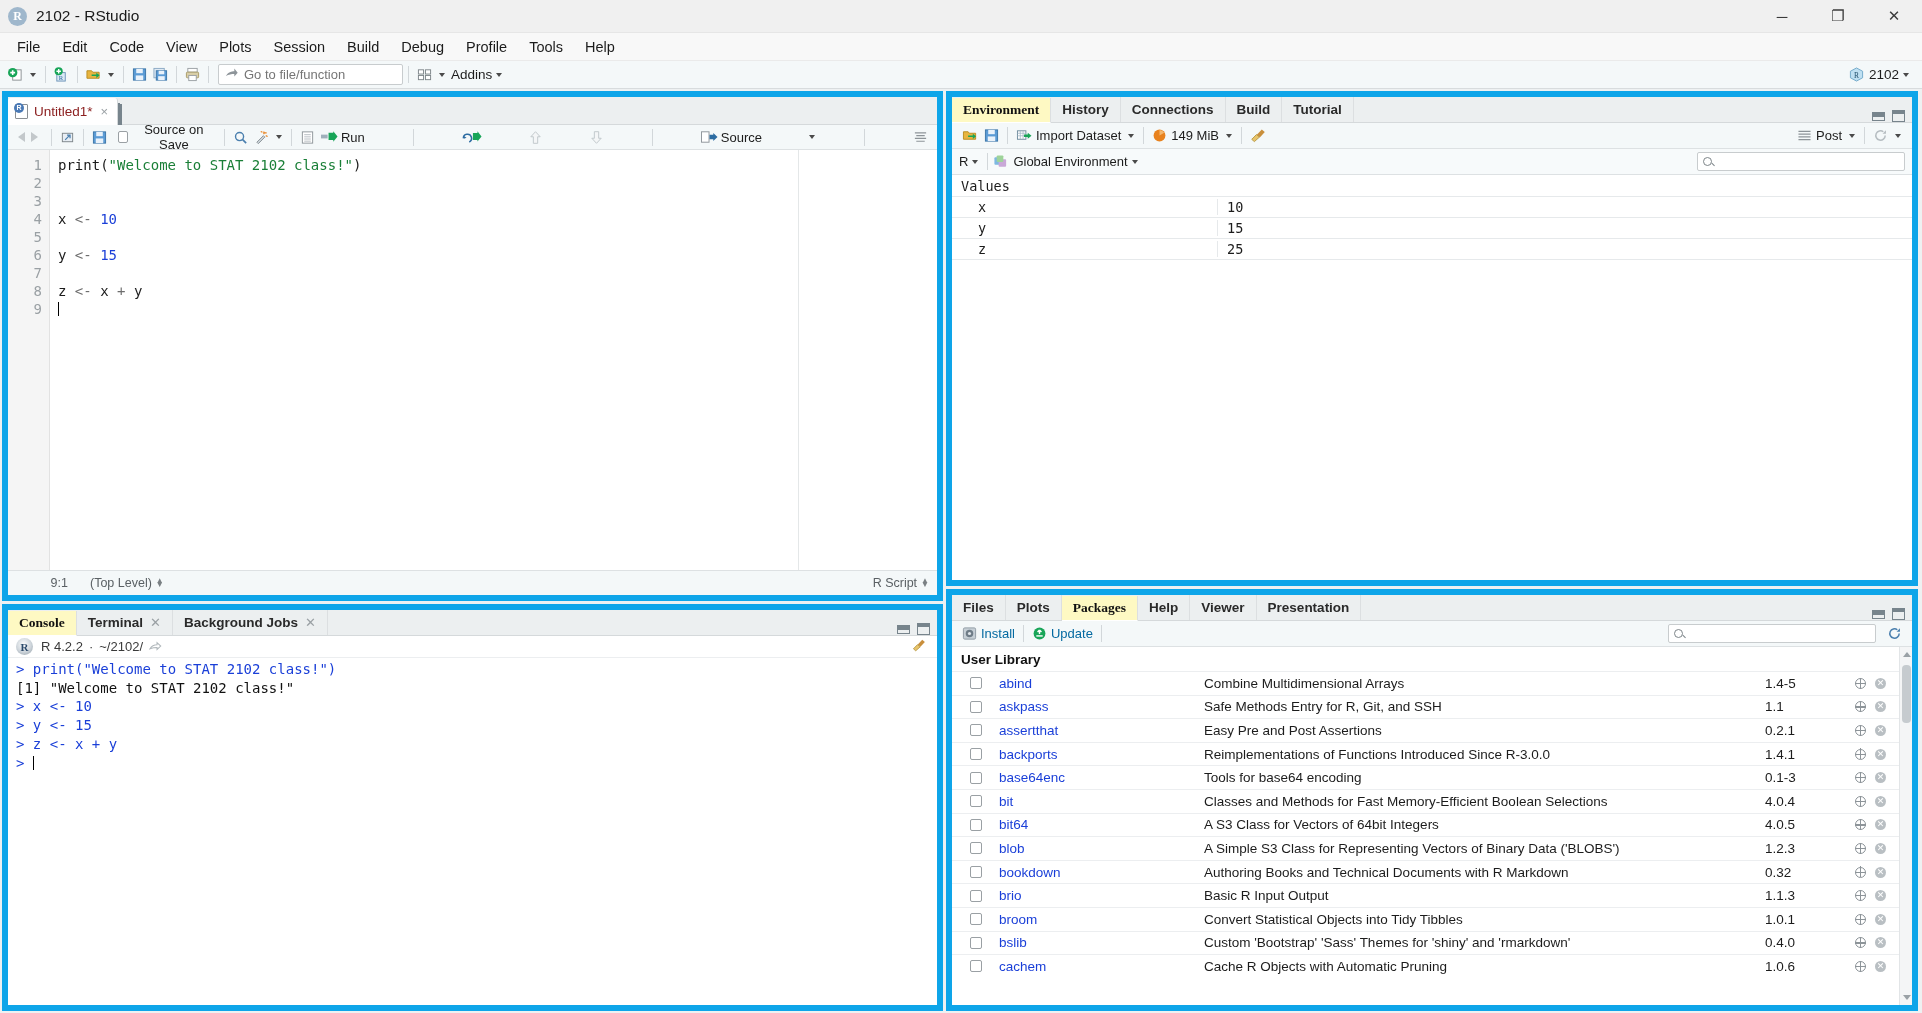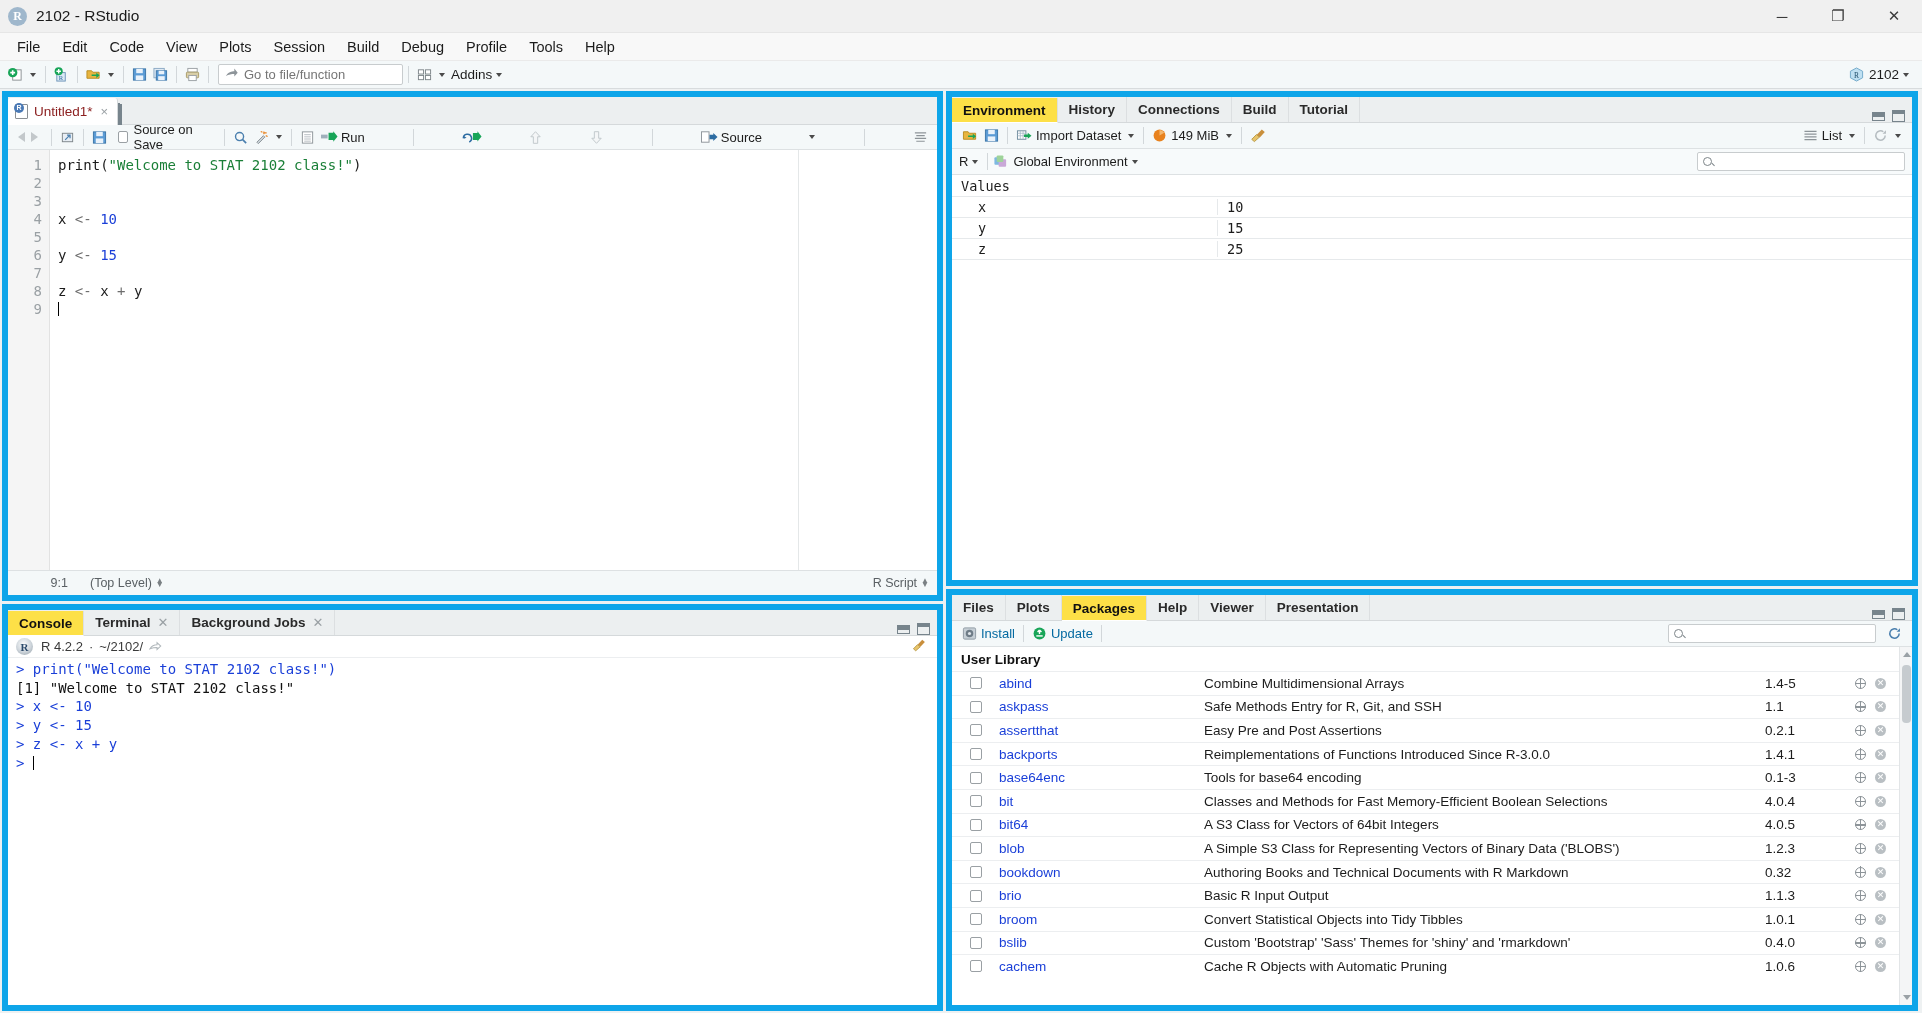--- a/index.html
+++ b/index.html
@@ -77,21 +77,21 @@
   
   .tabstrip {
     height: 26px; background: #eceff0; display: flex; align-items: flex-end;
     border-bottom: 1px solid #d5d9db; position: relative;
   }
   .ptab {
     height: 25px; display: flex; align-items: center; padding: 0 11px;
     font-size: 13.5px; font-weight: bold; color: #2a2a2a; cursor: default;
     border-right: 1px solid #dcdfe1;
   }
-  .ptab.active { background: #fde047; border-bottom: 1px solid #fff; margin-bottom: -1px; color: #111; }
+  .ptab.active { background: #fef9c3; border-bottom: 1px solid #fff; margin-bottom: -1px; color: #111; font-family: Liberation Serif, serif; }
   .ptab .x { margin-left: 7px; color: #9aa0a4; font-size: 13px; font-weight: normal; }
   .tabstrip .minmax { margin-left: auto; display: flex; align-items: center; padding-right: 7px; gap: 7px; }
   .ico-min { width: 13px; height: 9px; border: 1.4px solid #77848c; border-top-width: 5px; }
   .ico-max { width: 13px; height: 12px; border: 1.4px solid #77848c; border-top-width: 4px; }
 
   
   .filetabstrip { height: 28px; background: #eceff0; display: flex; align-items: flex-end; border-bottom: 1px solid #d5d9db; }
   .ftab {
     height: 27px; display: flex; align-items: center; padding: 0 9px 0 7px;
     font-size: 13.5px; background: #fff; border-right: 1px solid #d5d9db;
@@ -105,21 +105,21 @@
   .ftab .ficon::before {
     content: "R"; position: absolute; left: -2px; top: -2px;
     width: 10px; height: 10px; border-radius: 50%; background: #4a79b5;
     color: #fff; font-size: 7px; text-align: center; line-height: 10px; font-weight: bold;
   }
   .ftab .x { margin-left: 8px; color: #9aa0a4; font-size: 13px; }
 
   
   .edtoolbar {
     height: 25px; background: #f4f8f9; display: flex; align-items: center;
-    padding-left: 6px; border-bottom: 1px solid #dde1e3; font-size: 13px; color: #1c1c1c;
+    padding-left: 6px; border-bottom: 1px solid #dde1e3; font-size: 13px; color: #1c1c1c; text-align: center;
   }
   .chkbox { width: 12px; height: 12px; border: 1px solid #9aa0a4; background: #fff; border-radius: 2px; margin-right: 5px; }
   .arrow-l, .arrow-r {
     width: 0; height: 0; border-top: 5px solid transparent; border-bottom: 5px solid transparent;
   }
   .arrow-l { border-right: 7px solid #c3c8cb; }
   .arrow-r { border-left: 7px solid #c3c8cb; }
 
   
   .editor { flex: 1; display: flex; position: relative; overflow: hidden; background: #fff; }
@@ -567,21 +567,21 @@
           <svg width="17" height="15" viewBox="0 0 18 16">
             <path d="M12.5 1.5l3.2 2.7-5.3 5.8-3.2-2.7z" fill="#c98f3c"></path>
             <path d="M6.8 7l3.2 2.7-5.4 4.8-2.8-2.4z" fill="#e8c46b" stroke="#b89a44"></path>
           </svg>
         </span>
         <span style="margin-left:auto;display:flex;align-items:center;padding-right:7px;">
           <span class="tb-btn">
             <svg width="15" height="13" viewBox="0 0 16 14" style="margin-right:4px;">
               <path d="M1.5 2.5h13M1.5 5.5h13M1.5 8.5h13M1.5 11.5h13" stroke="#8d9499" stroke-width="1.4"></path>
             </svg>
-            <span>List</span>
+            <span>Post</span>
           </span>
           <span class="caret"></span>
           <span class="tb-sep"></span>
           <span class="tb-btn">
             <svg width="15" height="15" viewBox="0 0 16 16">
               <path d="M13 8a5 5 0 11-2-4" fill="none" stroke="#b6bdc1" stroke-width="1.6"></path>
               <path d="M13.8 2.5v3.6h-3.6z" fill="#b6bdc1"></path>
             </svg>
           </span>
           <span class="caret"></span>

